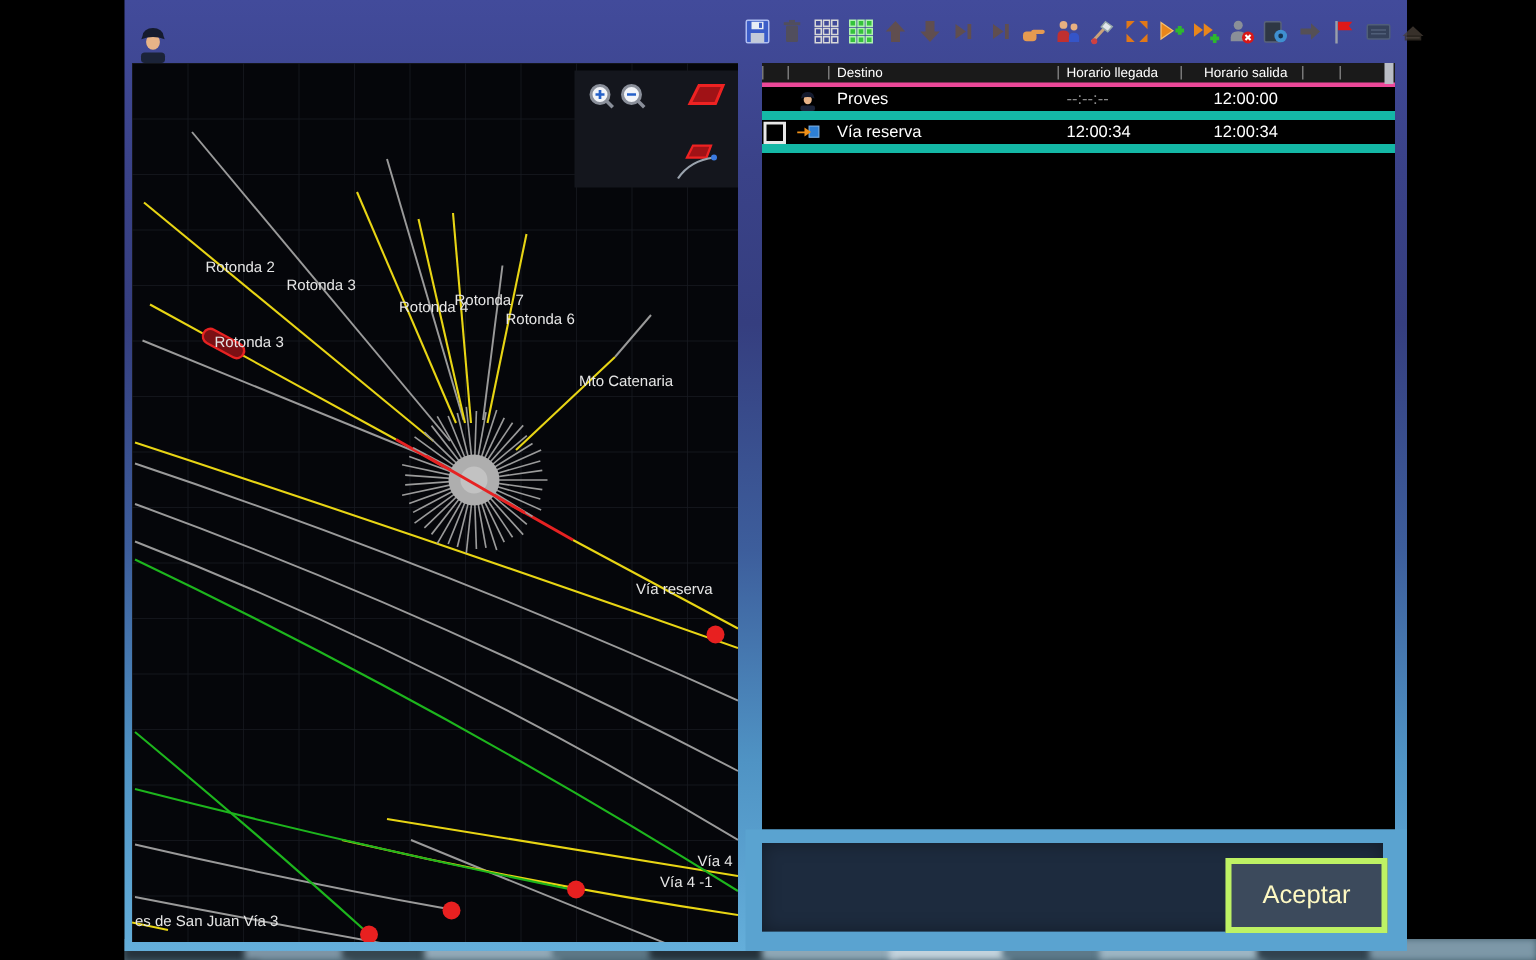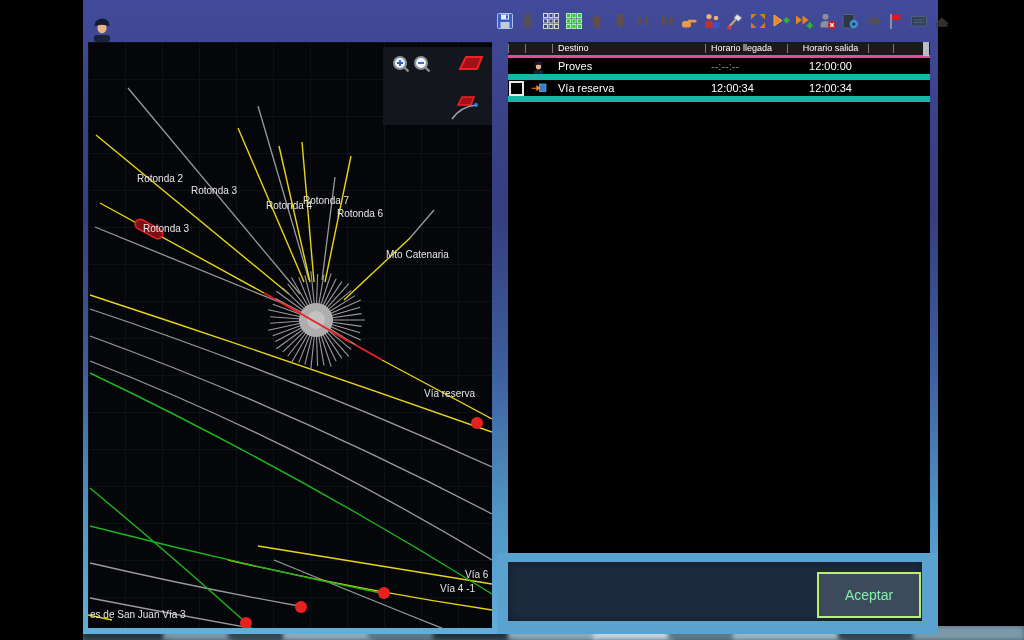--- a/index.html
+++ b/index.html
@@ -47,21 +47,21 @@
   .c6{width:29px;}
   .chk{width:11px;height:11px;border:2px solid #e8e8e8;background:#000;}
   .dimtime{color:#8a8a8a;}
   .scrollthumb{position:absolute;right:1px;top:0px;width:6px;height:14px;background:#b9bdc5;}
 
   
   .footer-frame{left:414px;top:553px;width:441px;height:81px;background:#5aa3d0;}
   .navy{position:absolute;left:11px;top:9px;width:414px;height:59px;background:#1d2b3e;
         box-shadow:inset 0 0 12px rgba(0,0,0,.35);}
   .accept{position:absolute;left:309px;top:10px;width:100px;height:42px;background:#3c4a5c;
-          border:2px solid #bef264;color:#86efac;font-size:14px;display:flex;align-items:center;
+          border:4px solid #bef264;color:#fef9c3;font-size:17px;display:flex;align-items:center;
           justify-content:center;cursor:default;}
 
   
   .band{position:absolute;left:83px;top:626px;width:941px;height:14px;z-index:0;overflow:hidden;
         background:#46606e;}
   .band span{position:absolute;top:0;height:14px;filter:blur(2px);display:block;}
 </style>
 </head>
 <body>
 
@@ -348,21 +348,21 @@
       </svg>
 
       <span class="mlabel" style="left:49px;top:131px">Rotonda 2</span>
       <span class="mlabel" style="left:103px;top:143px">Rotonda 3</span>
       <span class="mlabel" style="left:178px;top:158px">Rotonda 4</span>
       <span class="mlabel" style="left:215px;top:153px">Rotonda 7</span>
       <span class="mlabel" style="left:249px;top:166px">Rotonda 6</span>
       <span class="mlabel" style="left:55px;top:181px">Rotonda 3</span>
       <span class="mlabel" style="left:298px;top:207px">Mto Catenaria</span>
       <span class="mlabel" style="left:336px;top:346px">Vía reserva</span>
-      <span class="mlabel" style="left:377px;top:527px">Vía 6</span>
+      <span class="mlabel" style="left:377px;top:527px">Vía 4</span>
       <span class="mlabel" style="left:352px;top:541px">Vía 4 -1</span>
       <span class="mlabel" style="left:2px;top:567px">es de San Juan Vía 3</span>
 
       <div class="zoompanel">
         <span class="abs" style="left:9px;top:8px">
           <svg width="19" height="19">
               <circle cx="8" cy="8" r="6" fill="#f2f4f8" stroke="#8a8f9a" stroke-width="2"></circle>
               <path d="M5 8 h6 M8 5 v6" stroke="#2560c8" stroke-width="1.8"></path>
               <line x1="12.5" y1="12.5" x2="16.5" y2="16.5" stroke="#8a8f9a" stroke-width="2.4"></line>
             </svg>

